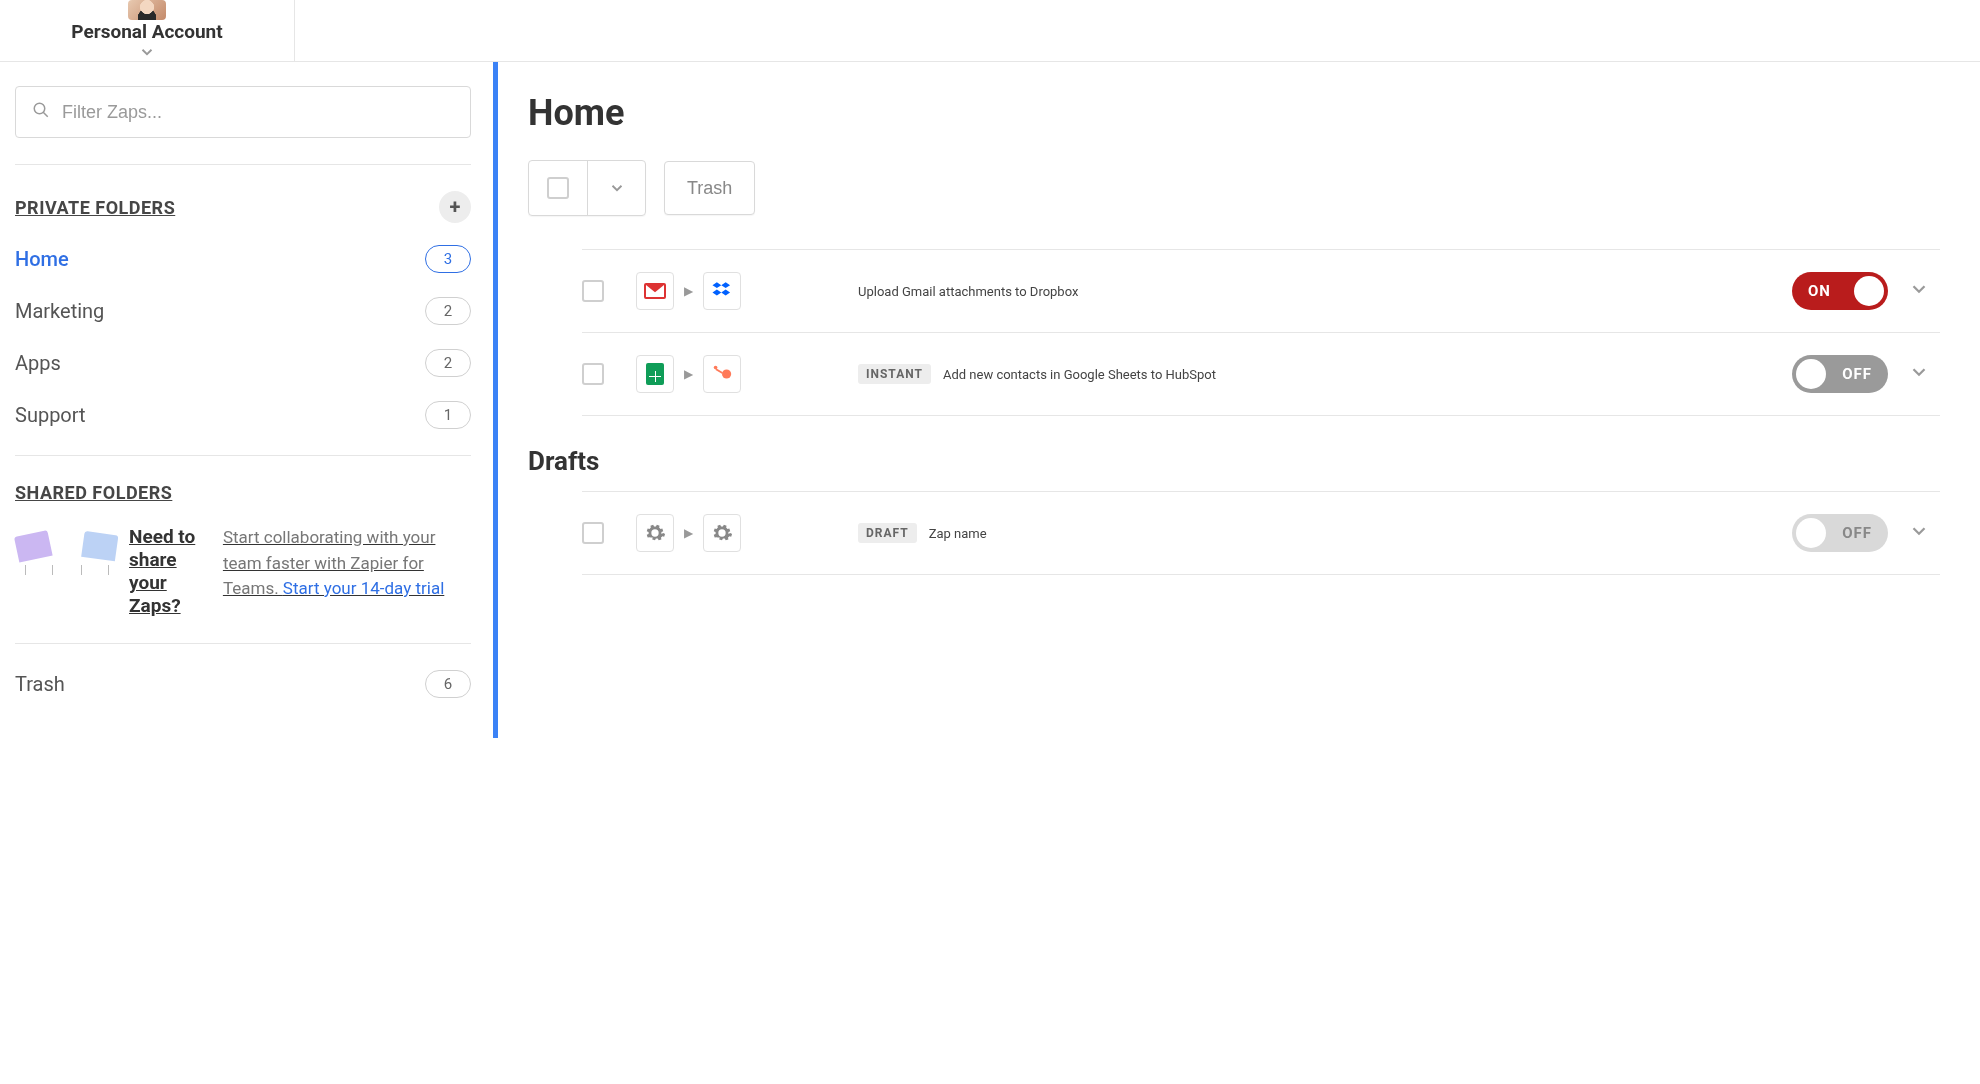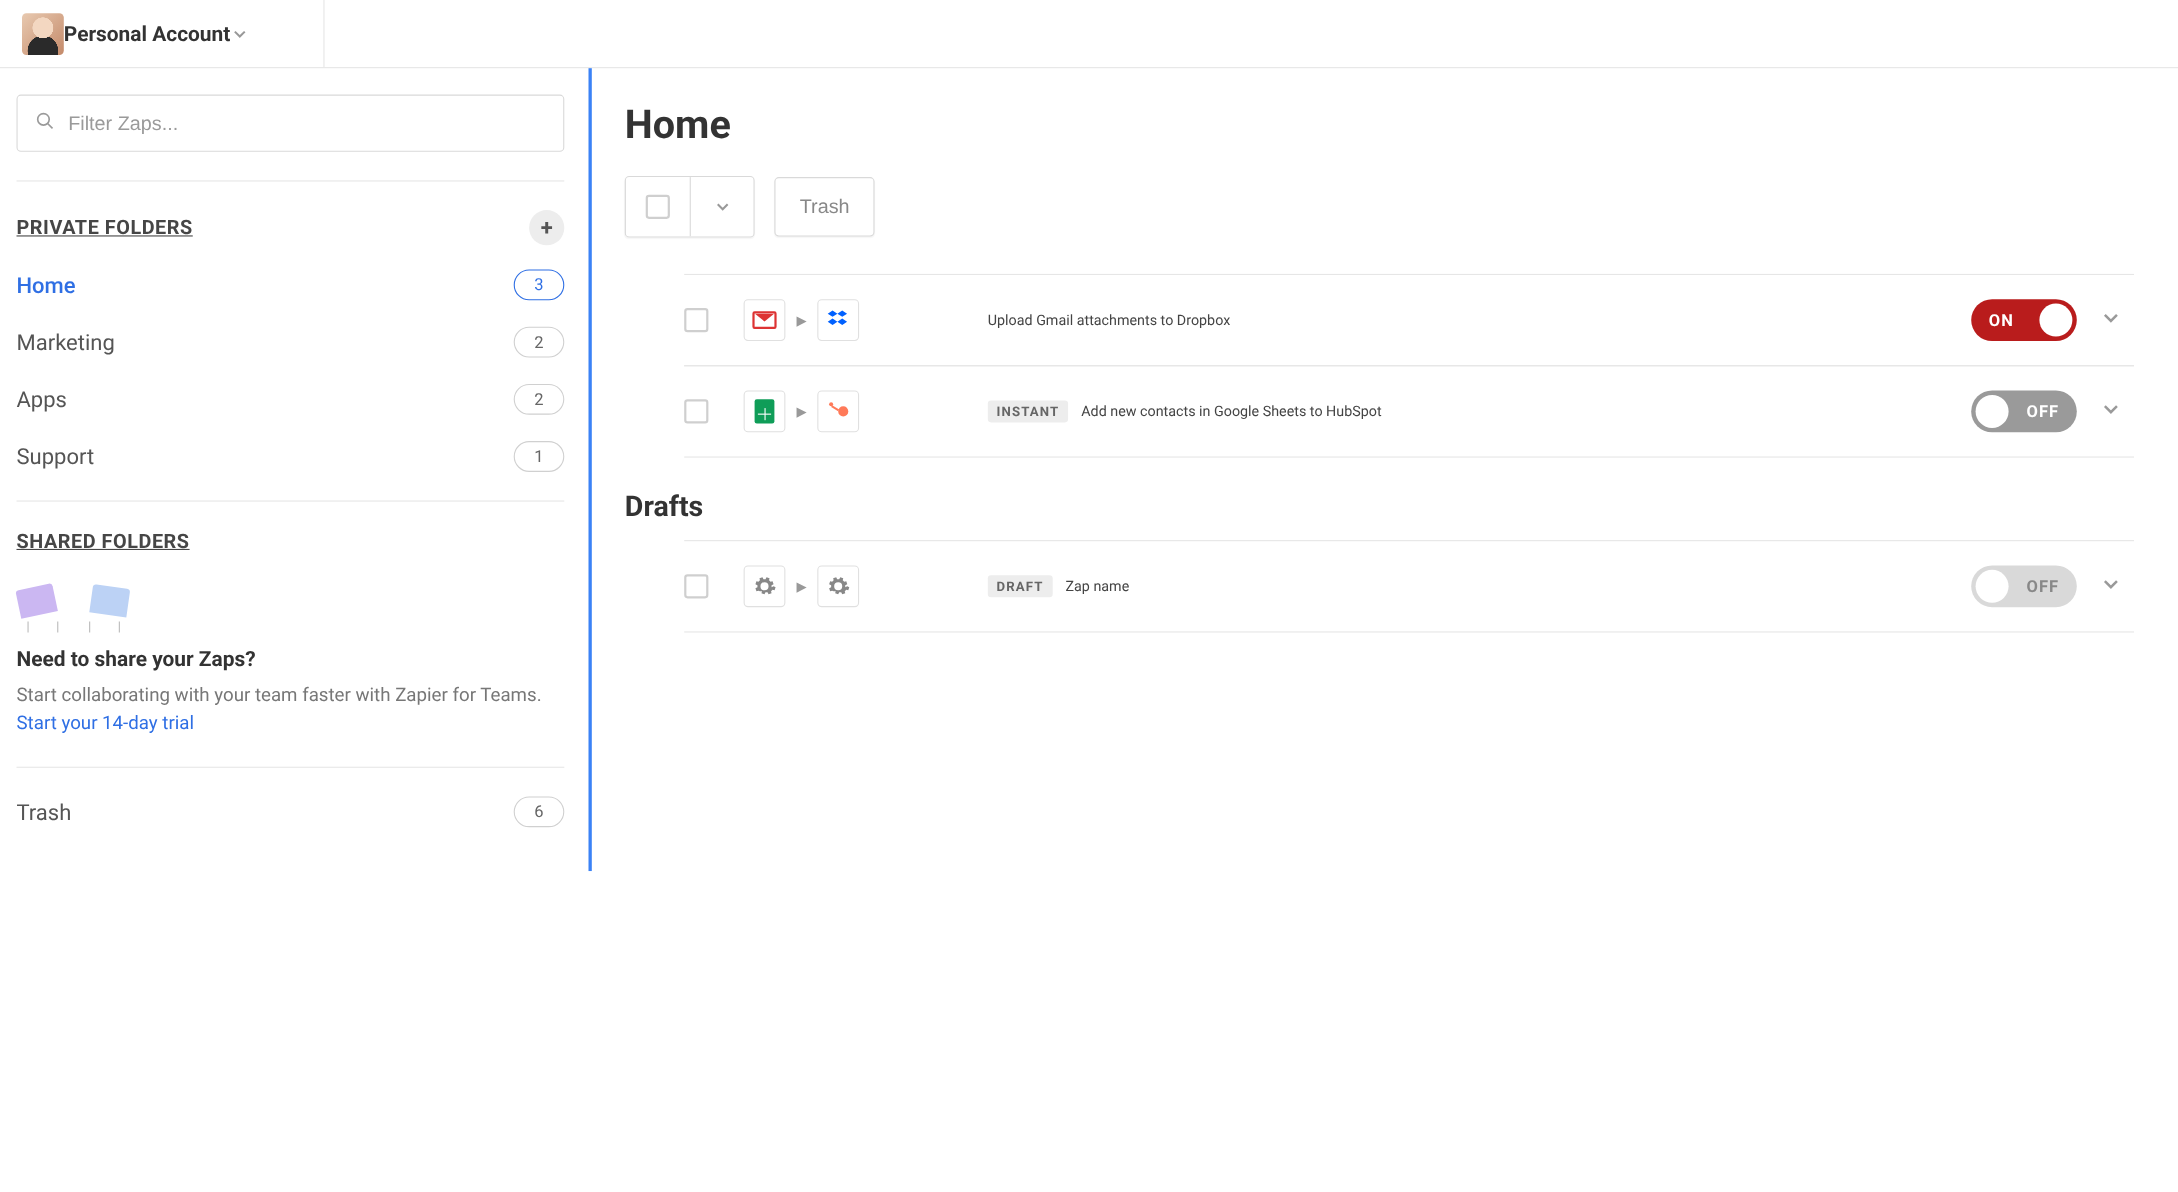--- a/index.html
+++ b/index.html
@@ -18,20 +18,21 @@
   }
   .account-switcher {
     display: flex;
     align-items: center;
     gap: 0;
     padding: 0 20px;
     height: 100%;
     border-right: 1px solid #e6e6e6;
     min-width: 295px;
     cursor: pointer;
+    flex-direction: column;
   }
   .avatar {
     width: 38px; height: 38px;
     border-radius: 4px;
     background: linear-gradient(135deg,#e8c9b0,#c48a6a);
     position: relative;
     overflow: hidden;
   }
   .avatar::after{
     content:"";
@@ -48,22 +49,22 @@
   .nav-item {
     font-size:20px; font-weight:700; color:#9a9a9a; cursor:pointer;
     padding:17px 0 16px 0;
     border-bottom: 3px solid transparent;
   }
   .nav-item.active { color:#333; border-bottom-color:#3b82f6; }
 
   
   .app-body { display:flex; }
   .sidebar {
-    width: 538px;
-    border-right:3px solid #3b82f6;
+    width: 498px;
+    border-right:5px solid #3b82f6;
     padding: 24px 22px 40px 15px;
   }
   .main { flex:1; padding: 30px 40px 40px 30px; }
 
   
   .filter-box {
     display:flex; align-items:center; gap:12px;
     border:1px solid #d9d9d9; border-radius:4px;
     padding:14px 16px;
   }
@@ -91,21 +92,21 @@
   }
   .folder-name { font-size:20px; color:#555; }
   .folder-item.active .folder-name { color:#2f6fe4; font-weight:500; }
   .count-badge {
     min-width:46px; height:28px; border:1px solid #d0d0d0; border-radius:999px;
     display:flex; align-items:center; justify-content:center;
     font-size:15px; color:#666;
   }
   .folder-item.active .count-badge { border-color:#2f6fe4; color:#2f6fe4; }
 
-  .share-promo { display:flex; flex-direction:column; gap:10px; }
+  .share-promo { display:flex; flex-direction:row; gap:10px;text-decoration:underline; }
   .share-icons { display:flex; gap:8px; margin:4px 0 8px 0; }
   .folder-illus { width:48px; height:40px; position:relative; }
   .folder-illus .f1, .folder-illus .f2 {
     position:absolute; width:34px; height:26px; border-radius:3px 3px 0 0;
     transform-origin: bottom center;
   }
   .folder-illus.purple .f1 { background:#cbb7f2; left:4px; top:4px; transform:rotate(-12deg); }
   .folder-illus.blue   .f1 { background:#bcd2f5; left:10px; top:4px; transform:rotate(8deg); }
   .folder-illus::after {
     content:""; position:absolute; bottom:-6px; left:10px; width:26px; height:10px;

